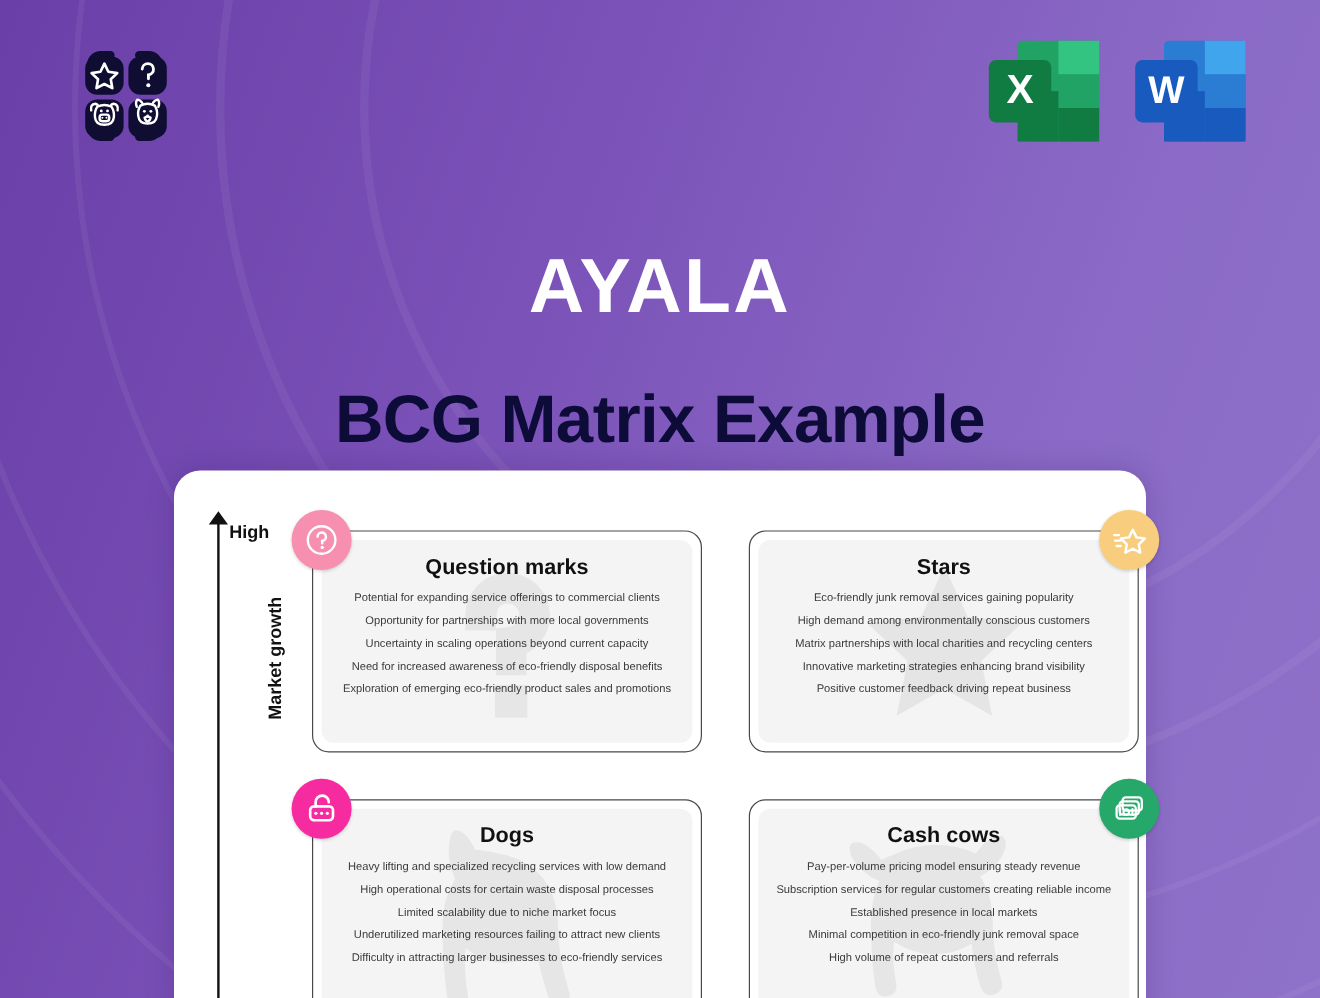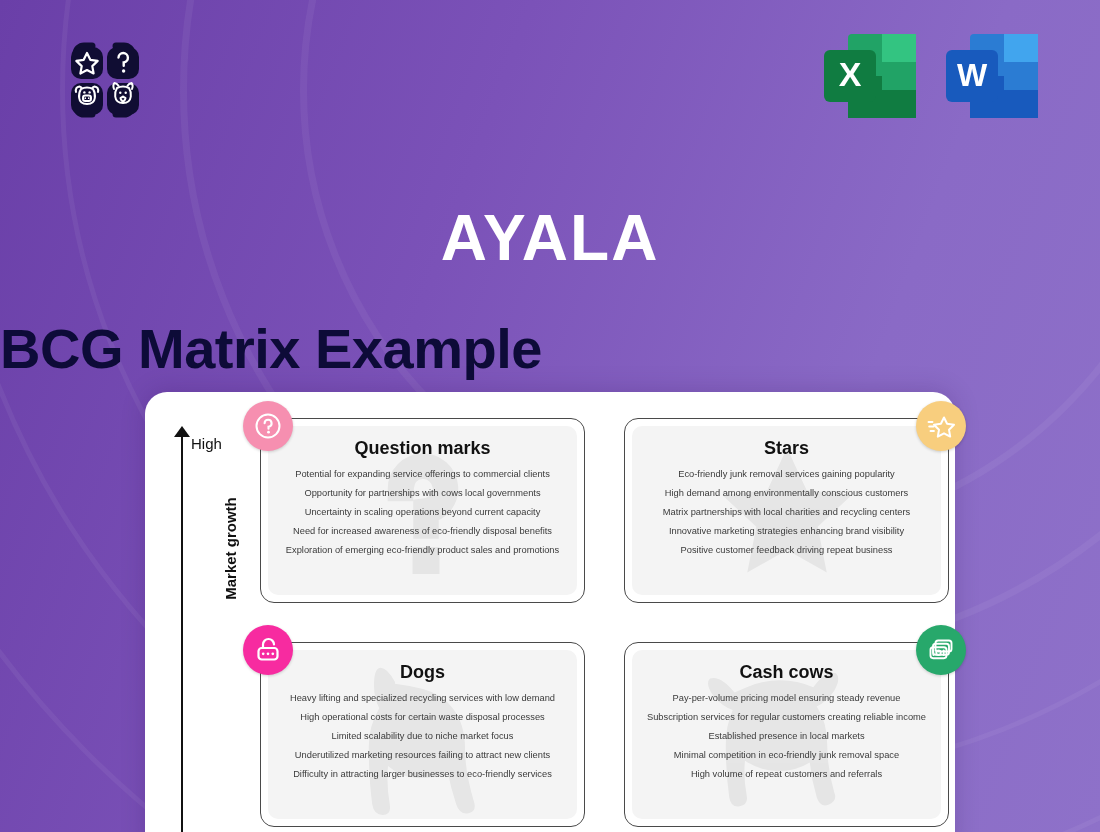--- a/index.html
+++ b/index.html
@@ -52,20 +52,21 @@
     color: #ffffff;
     font-size: 64px;
     font-weight: bold;
     letter-spacing: 2px;
     line-height: 60px;
   }
   #deck-title {
     position: absolute;
     left: 0; top: 315px;
     width: 1100px;
+    text-align: center;
     color: #0d0b38;
     font-size: 56px;
     font-weight: bold;
     letter-spacing: -0.5px;
     line-height: 68px;
   }
 
   
   #slide-card {
     position: absolute;
@@ -87,38 +88,38 @@
     position: absolute;
     left: 174px; top: 426px;
     width: 0; height: 0;
     border-left: 8px solid transparent;
     border-right: 8px solid transparent;
     border-bottom: 11px solid #111111;
   }
   #axis-high-label {
     position: absolute;
     left: 191px; top: 435px;
-    font-size: 15px; font-weight: normal; color: #111111;
+    font-size: 15px; font-weight: bold; color: #111111;
     white-space: nowrap;
   }
   #axis-market-growth-label {
     position: absolute;
     left: 165px; top: 540px;
     width: 130px;
     font-size: 15px; font-weight: bold; color: #111111;
     transform: rotate(-90deg);
     transform-origin: 50% 50%;
     text-align: center;
     white-space: nowrap;
   }
 
   
   #matrix {
     position: absolute;
-    left: 260px; top: 418px;
+    left: 260px; top: 442px;
     width: 665px; height: 390px;
     display: grid;
     grid-template-columns: 325px 325px;
     grid-template-rows: 185px 185px;
     column-gap: 15px;
     row-gap: 20px;
     gap: 39px;
   }
 
   .quadrant {
@@ -286,21 +287,21 @@
       <div class="quadrant-inner">
         <div class="watermark">
           <svg viewBox="0 0 100 100" xmlns="http://www.w3.org/2000/svg">
             <path d="M35 33 a15 15 0 1 1 17 15 v10" fill="none" stroke="#000" stroke-width="17" stroke-linecap="square"></path>
             <rect x="43" y="72" width="18" height="18" fill="#000"></rect>
           </svg>
         </div>
         <div class="quadrant-title">Question marks</div>
         <ul class="quadrant-list">
           <li>Potential for expanding service offerings to commercial clients</li>
-          <li>Opportunity for partnerships with cows local governments</li>
+          <li>Opportunity for partnerships with more local governments</li>
           <li>Uncertainty in scaling operations beyond current capacity</li>
           <li>Need for increased awareness of eco-friendly disposal benefits</li>
           <li>Exploration of emerging eco-friendly product sales and promotions</li>
         </ul>
       </div>
     </div>
 
     <div class="quadrant">
       <div class="badge badge-tr" style="background:#F8CE7E;">
         <svg viewBox="0 0 30 30" xmlns="http://www.w3.org/2000/svg">

